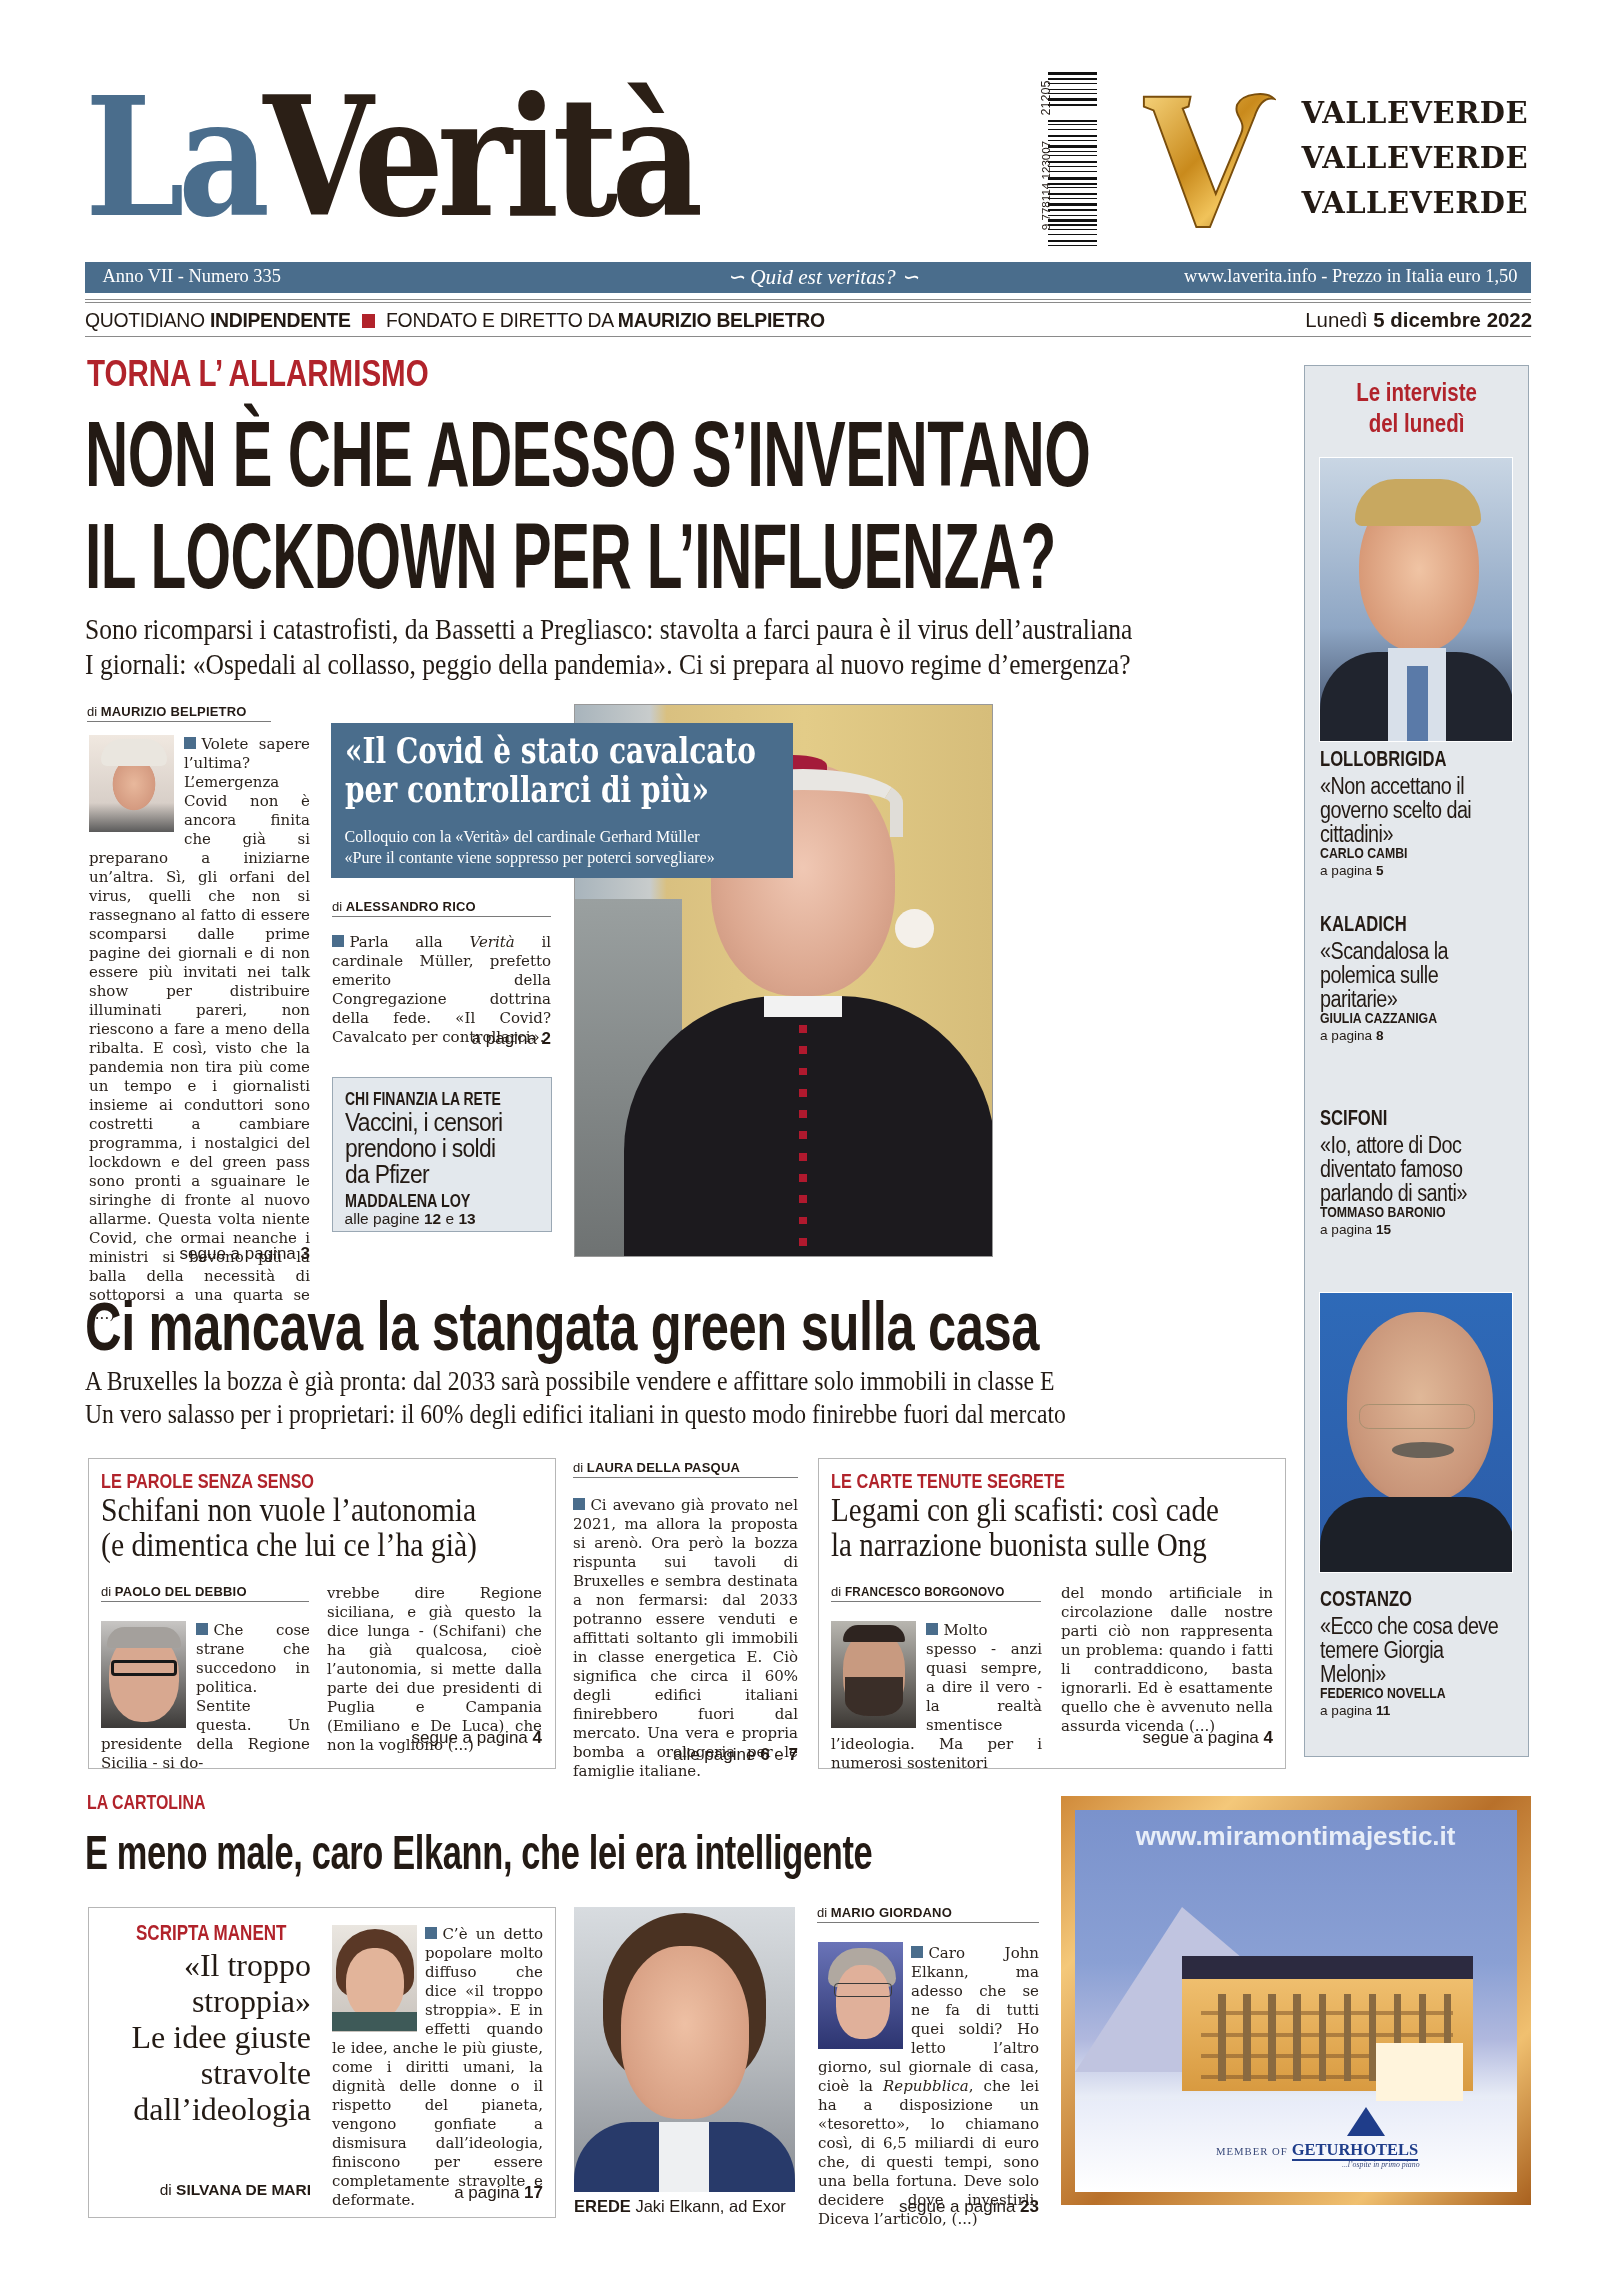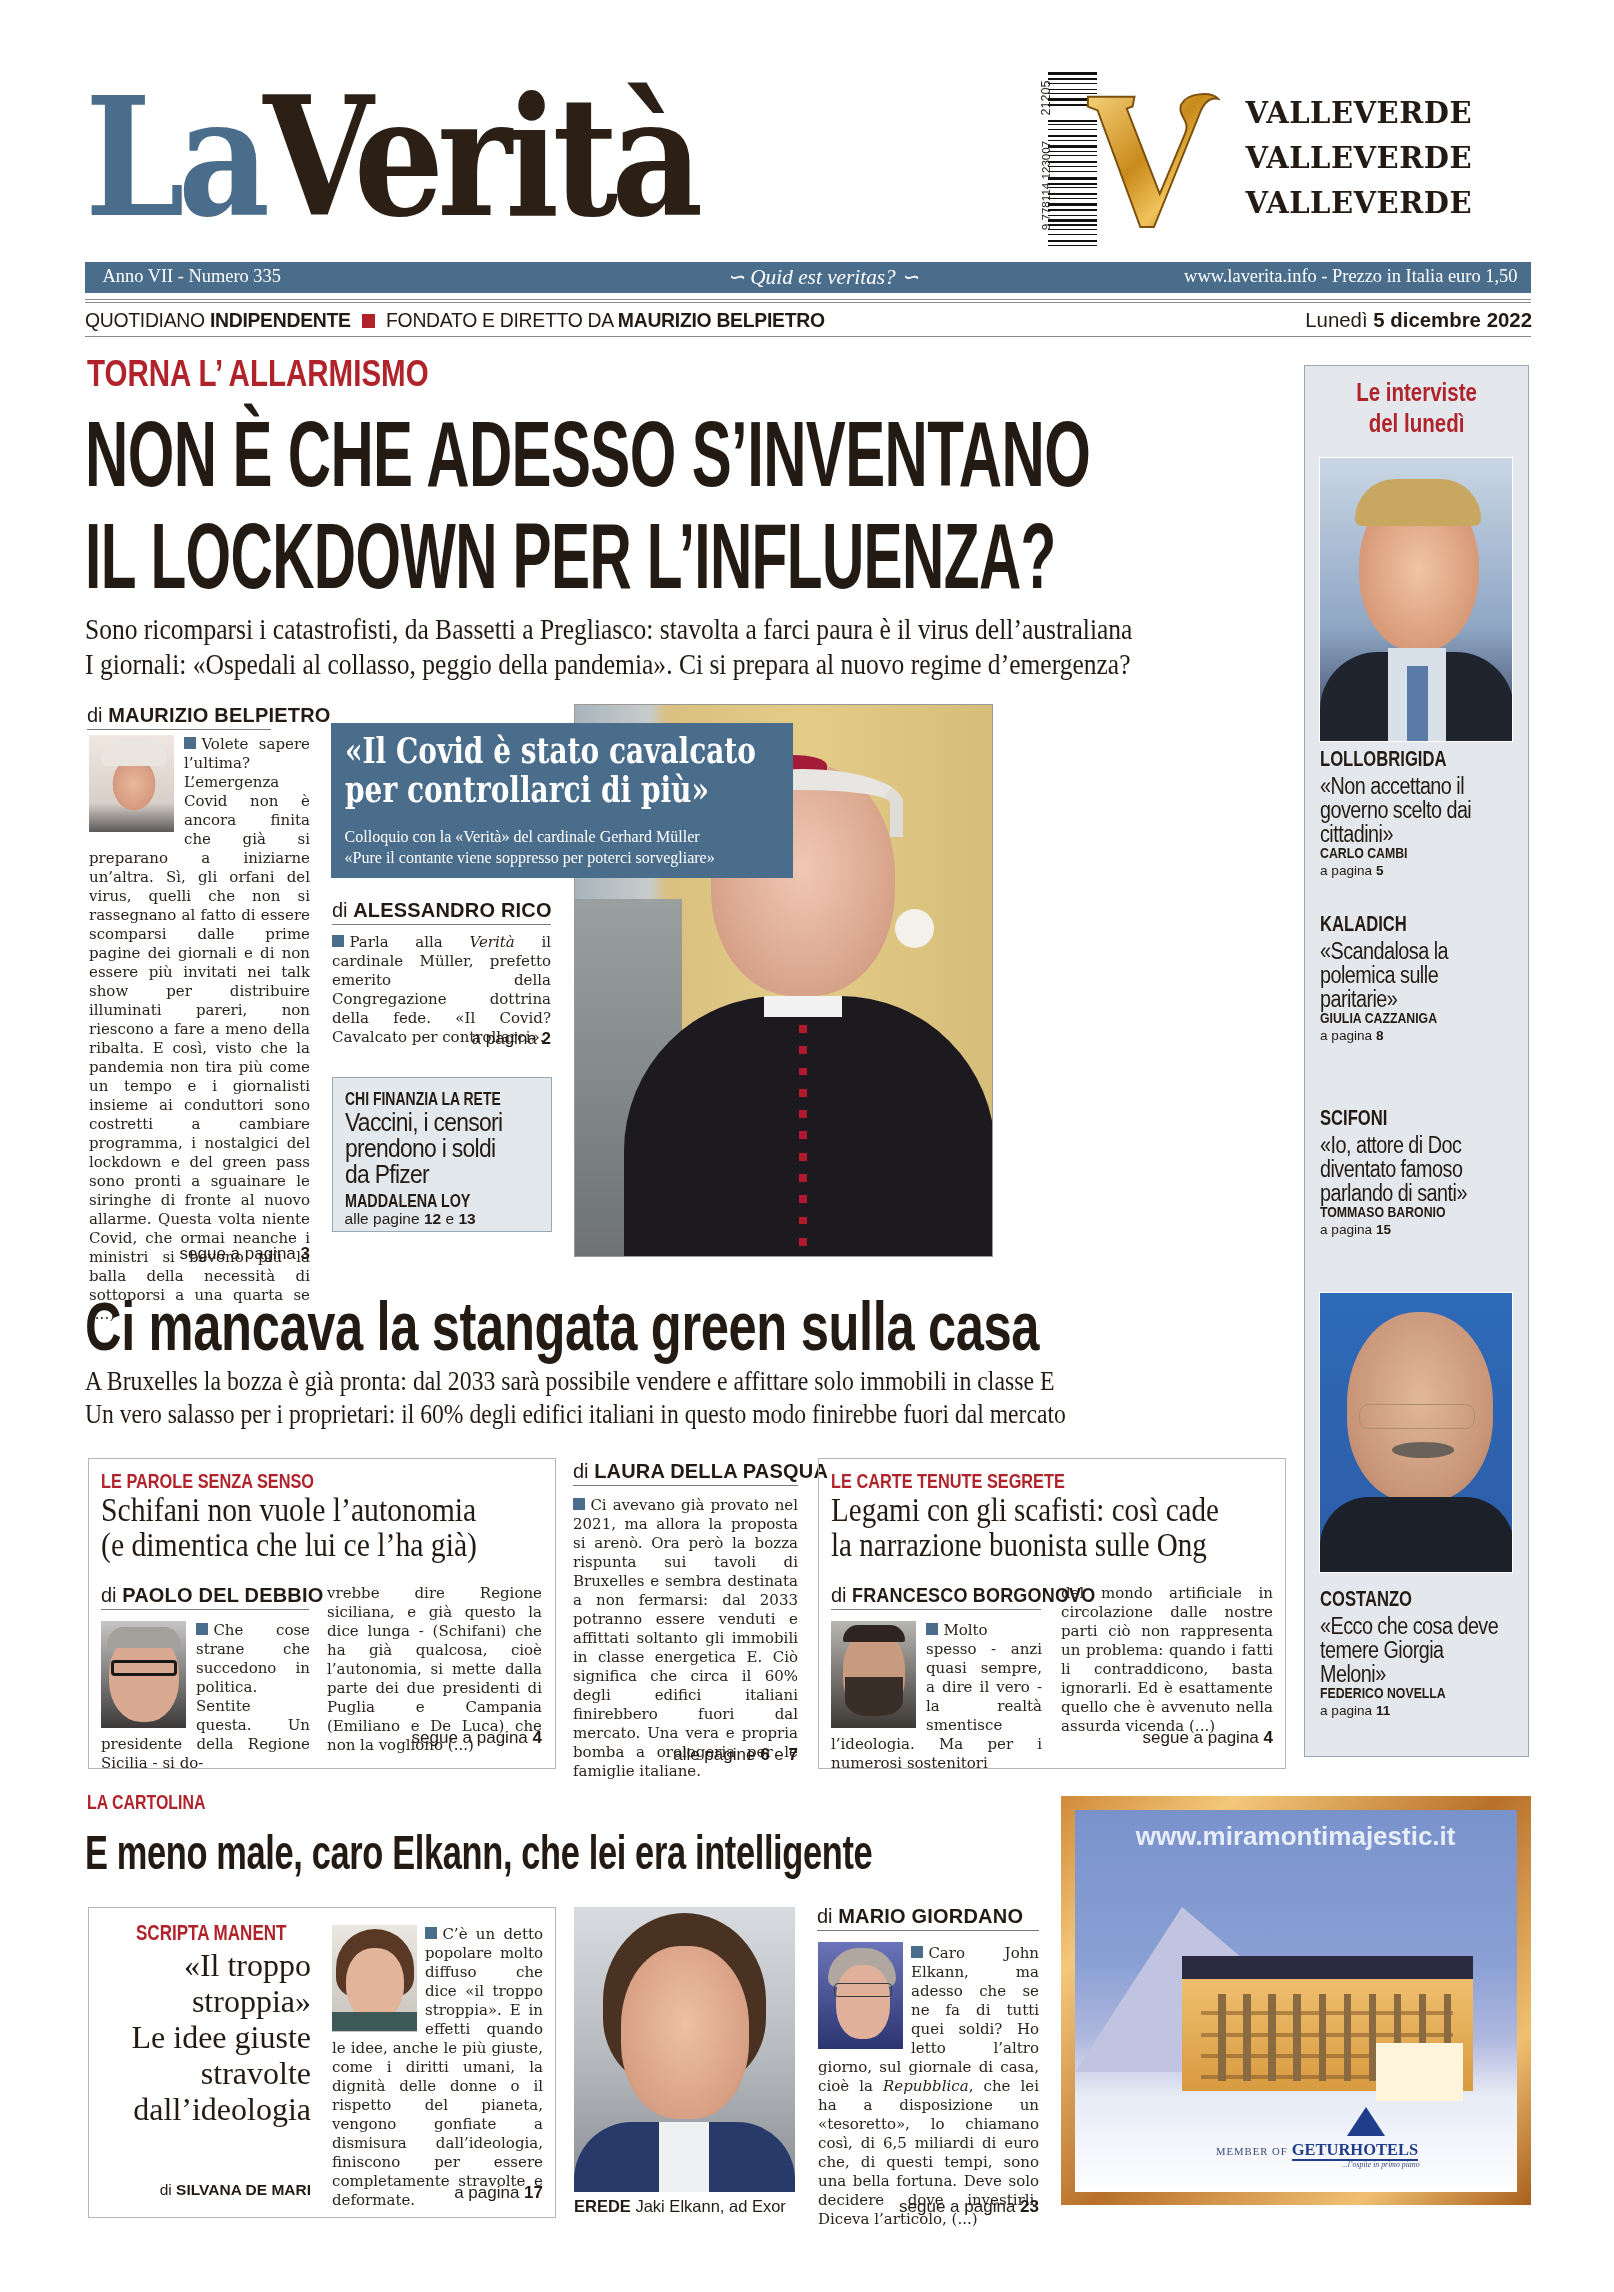--- a/index.html
+++ b/index.html
@@ -5,21 +5,21 @@
   * { box-sizing: border-box; margin: 0; padding: 0; }
   html, body { width: 1615px; height: 2292px; background: #ffffff; overflow: hidden; }
   body { position: relative; font-family: "Liberation Serif", serif; color: #231a14; }
   .abs { position: absolute; }
   .cond { font-family: "Liberation Sans", sans-serif; font-weight: bold; transform-origin: left top; white-space: nowrap; }
   .serif { font-family: "DejaVu Serif", serif; }
   .sans { font-family: "Liberation Sans", sans-serif; }
   .red { color: #b1232b; }
   .body-text { font-family: "DejaVu Serif", serif; font-size: 15px; line-height: 19px; text-align: justify; color: #2a221c; hyphens: manual; }
   .sq { display: inline-block; width: 11.6px; height: 11.6px; background: #4a6d8c; margin-right: 5.8px; vertical-align: 0; }
-  .byline { font-family: "Liberation Sans", sans-serif; font-size: 20px; border-bottom: 1.5px solid #7a7a7a; padding-bottom: 1.9px; white-space: nowrap; }
+  .byline { font-family: "Liberation Sans", sans-serif; font-size: 13px; border-bottom: 1.5px solid #7a7a7a; padding-bottom: 1.9px; white-space: nowrap; }
   .byline b { font-weight: bold; letter-spacing: 0.2px; }
   .seg { font-family: "Liberation Sans", sans-serif; font-size: 17px; text-align: right; }
   .seg b { font-weight: bold; }
   .photo { position: absolute; overflow: hidden; }
   .box { position: absolute; border: 1.9px solid #b6b6b6; }
 </style>
 </head>
 <body>
 
 <div class="abs" style="left:85px; top:60px; width:796px; height:194px;">
@@ -62,21 +62,21 @@
       <div class="abs" style="left: 0px; top: 152px; width: 49px; height: 1.9px; background: rgb(17, 17, 17);"></div>
       <div class="abs" style="left: 0px; top: 157px; width: 49px; height: 1px; background: rgb(17, 17, 17);"></div>
       <div class="abs" style="left: 0px; top: 162px; width: 49px; height: 1px; background: rgb(17, 17, 17);"></div>
       <div class="abs" style="left: 0px; top: 168px; width: 49px; height: 1.9px; background: rgb(17, 17, 17);"></div>
       <div class="abs" style="left: 0px; top: 173px; width: 49px; height: 1px; background: rgb(17, 17, 17);"></div>
     </div>
   <div class="abs sans" style="left:-19.4px; top:19.4px; font-size:12.6px; transform:rotate(-90deg); transform-origin:center; width:58px; text-align:center;">21205</div>
   <div class="abs sans" style="left:-54px; top:107px; font-size:11.6px; transform:rotate(-90deg); transform-origin:center; width:126px; text-align:center;">9 778114 123007</div>
 </div>
 
-<div class="abs" style="left:1084px; top:87px; width:388px; height:146px;">
+<div class="abs" style="left:1140px; top:87px; width:388px; height:146px;">
   <svg class="abs" style="left:0; top:0;" width="136" height="144" viewBox="0 0 140 148">
     <defs>
       <linearGradient id="gold" x1="0" y1="0" x2="1" y2="1">
         <stop offset="0" stop-color="#f5d27a"></stop>
           <stop offset="0.45" stop-color="#c98a1c"></stop>
           <stop offset="0.7" stop-color="#f1c35a"></stop>
           <stop offset="1" stop-color="#8a5a10"></stop>
       </linearGradient>
     </defs>
     <path d="M4 10 L52 10 L50 20 L44 22 L78 110 L104 48 C110 34 96 30 100 18 C106 6 130 4 138 12 C128 10 122 18 118 30 L72 144 L58 144 L14 24 L4 20 Z" fill="url(#gold)" stroke="#7a4e0c" stroke-width="2"></path>

